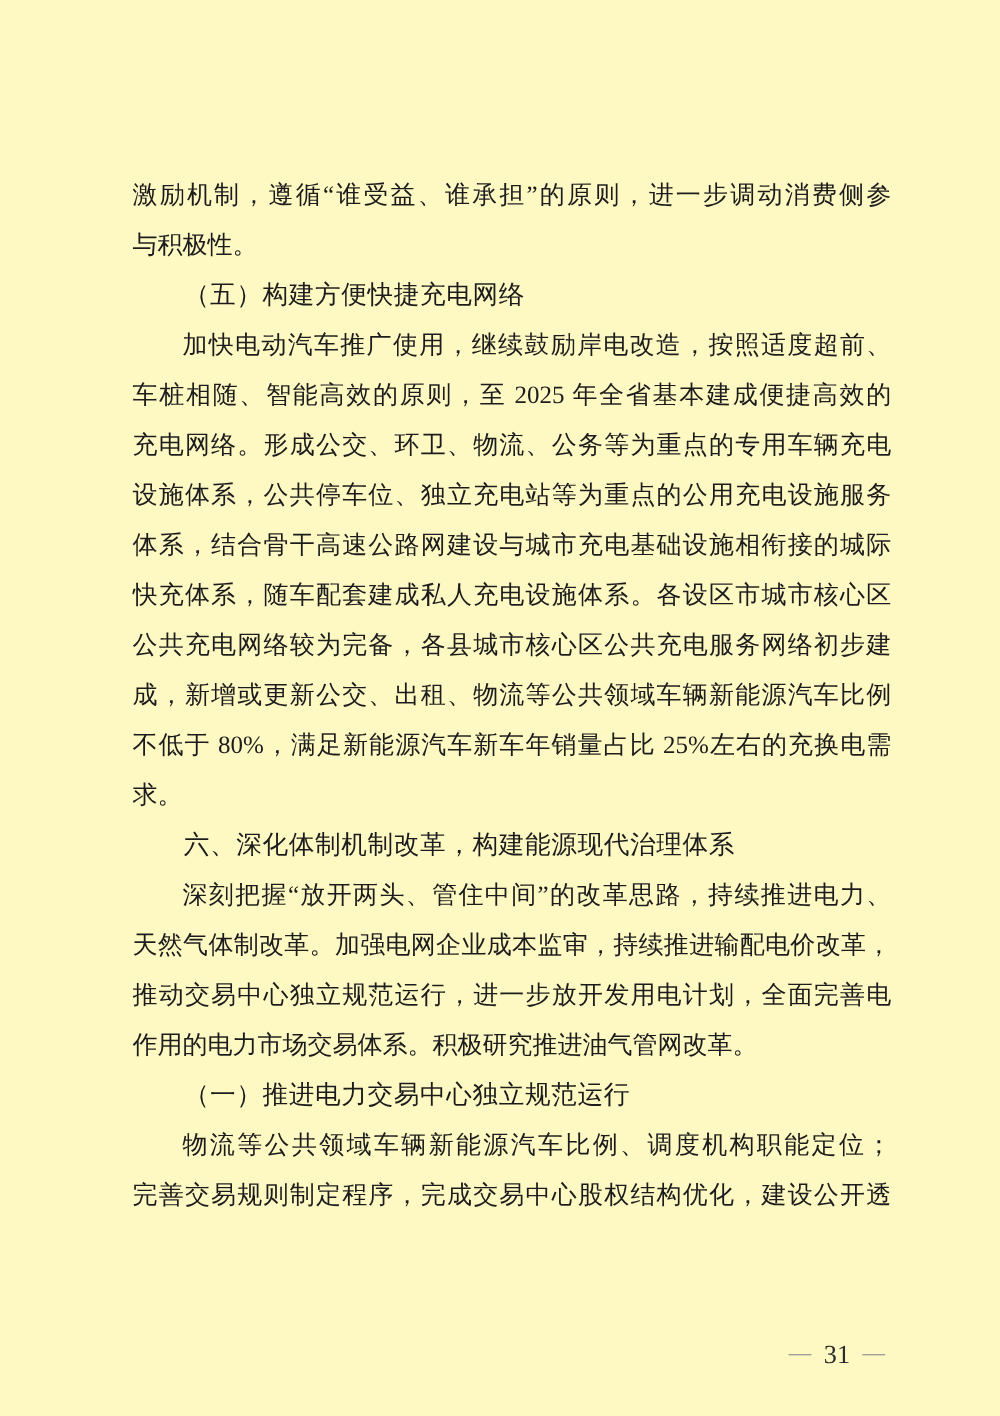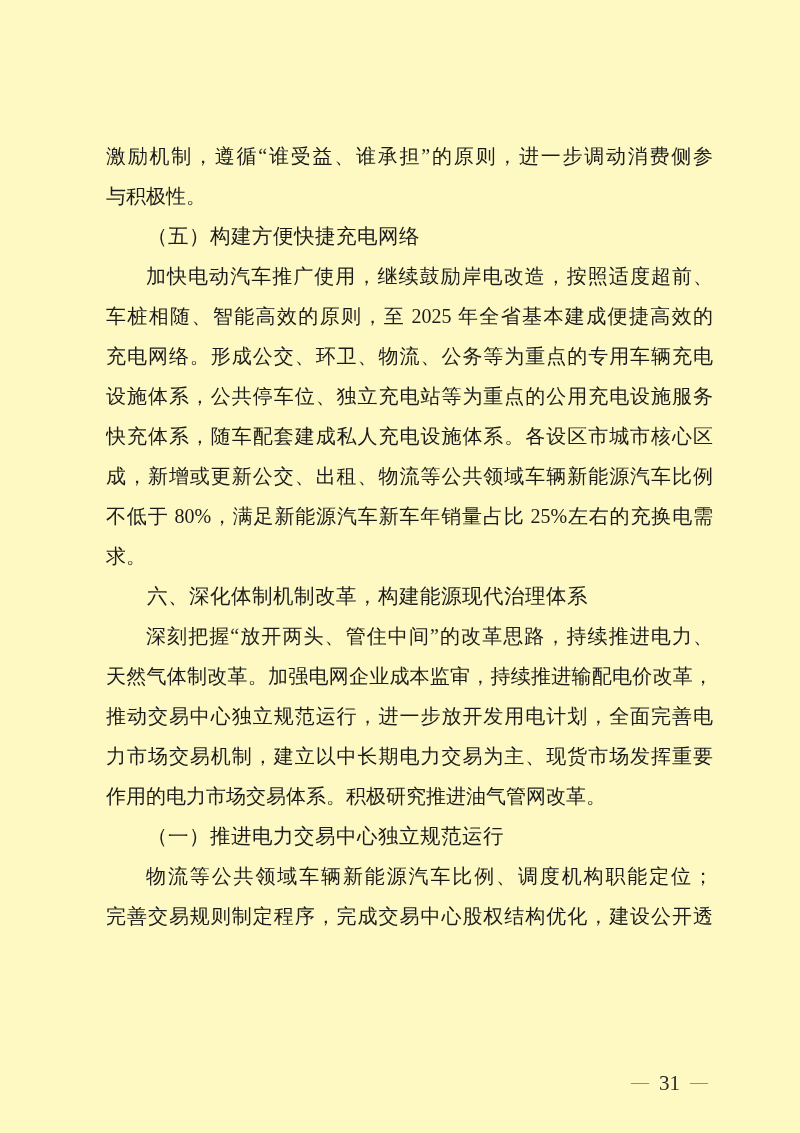--- a/index.html
+++ b/index.html
@@ -78,31 +78,32 @@
 
     <div class="line j">激励机制，遵循“谁受益、谁承担”的原则，进一步调动消费侧参</div>
     <div class="line">与积极性。</div>
 
     <div class="line h ind">（五）构建方便快捷充电网络</div>
 
     <div class="line j ind">加快电动汽车推广使用，继续鼓励岸电改造，按照适度超前、</div>
     <div class="line j">车桩相随、智能高效的原则，至 2025 年全省基本建成便捷高效的</div>
     <div class="line j">充电网络。形成公交、环卫、物流、公务等为重点的专用车辆充电</div>
     <div class="line j">设施体系，公共停车位、独立充电站等为重点的公用充电设施服务</div>
+    <div class="line j">体系，结合骨干高速公路网建设与城市充电基础设施相衔接的城际</div>
     <div class="line j">快充体系，随车配套建成私人充电设施体系。各设区市城市核心区</div>
+    <div class="line j">公共充电网络较为完备，各县城市核心区公共充电服务网络初步建</div>
     <div class="line j">成，新增或更新公交、出租、物流等公共领域车辆新能源汽车比例</div>
     <div class="line j">不低于 80%，满足新能源汽车新车年销量占比 25%左右的充换电需</div>
     <div class="line">求。</div>
 
     <div class="line h ind">六、深化体制机制改革，构建能源现代治理体系</div>
 
     <div class="line j ind">深刻把握“放开两头、管住中间”的改革思路，持续推进电力、</div>
     <div class="line j">天然气体制改革。加强电网企业成本监审，持续推进输配电价改革，</div>
     <div class="line j">推动交易中心独立规范运行，进一步放开发用电计划，全面完善电</div>
-    <div class="line j">力市场交易机制，建立以中长期电力交易为主、现货市场发挥重要</div>
     <div class="line">作用的电力市场交易体系。积极研究推进油气管网改革。</div>
 
     <div class="line h ind">（一）推进电力交易中心独立规范运行</div>
 
     <div class="line j ind">物流等公共领域车辆新能源汽车比例、调度机构职能定位；</div>
     <div class="line j">完善交易规则制定程序，完成交易中心股权结构优化，建设公开透</div>
 
   </div>
 
   <div class="footer">

